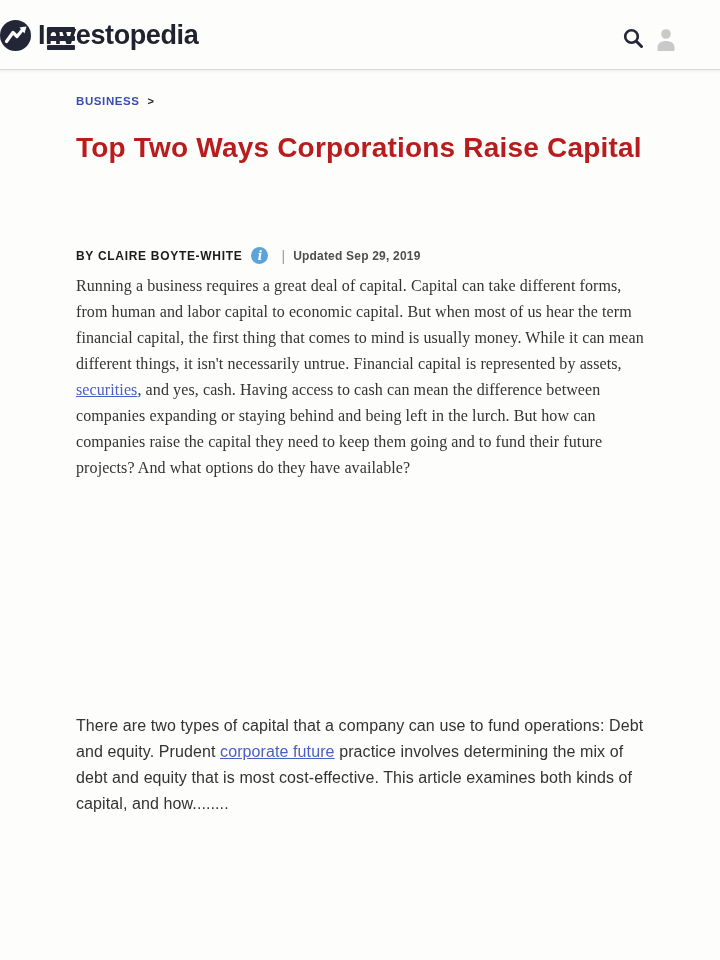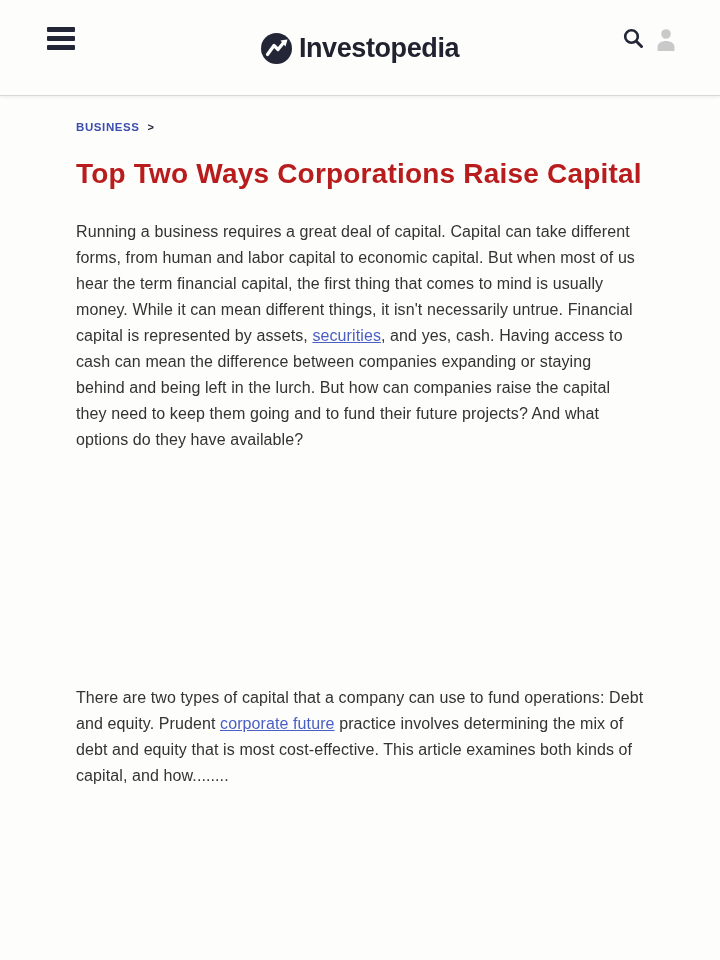--- a/index.html
+++ b/index.html
@@ -5,24 +5,24 @@
   * { margin: 0; padding: 0; box-sizing: border-box; }
   html, body {
     width: 720px; height: 960px;
     background: #fdfdfc;
     font-family: "Liberation Sans", "DejaVu Sans", sans-serif;
     overflow: hidden;
   }
   
   .header {
     position: relative;
-    height: 96px;
+    height: 70px;
     display: flex;
     align-items: center;
-    justify-content: center;
+    justify-content: flex-start;
     border-bottom: 1px solid #d8d8d8;
     box-shadow: 0 1px 3px rgba(0,0,0,0.07);
     background: #fdfdfc;
   }
   .hamburger {
     position: absolute;
     left: 47px; top: 27px;
     width: 28px; height: 23px;
     display: flex; flex-direction: column; justify-content: space-between;
     background: none; border: none; cursor: pointer; padding: 0;
@@ -112,21 +112,21 @@
   .byline-updated {
     color: #4f4f4f;
     letter-spacing: 0.2px;
   }
   .para {
     font-size: 16px;
     line-height: 26px;
     color: #333333;
     letter-spacing: 0.1px;
   }
-  .para-1 { margin-top: 26px; }
+  .para-1 { margin-top: 9px; font-family: Liberation Serif, serif; }
   .para-2 { margin-top: 232px; }
   .para a {
     color: #4a5ec4;
     text-decoration: underline;
   }
 </style>
 </head>
 <body>
 
 <header class="header">
@@ -169,18 +169,24 @@
 
 <main class="content">
 
   <nav class="breadcrumb">
     <a href="#">BUSINESS</a>
     <span class="crumb-sep">&gt;</span>
   </nav>
 
   <h1 class="article-title">Top Two Ways Corporations Raise Capital</h1>
 
+  <div class="byline">
+    <span class="byline-author">BY CLAIRE BOYTE-WHITE</span>
+    <button class="info-icon">i</button>
+    <span class="byline-sep">|</span>
+    <span class="byline-updated">Updated Sep 29, 2019</span>
+  </div>
 
   <p class="para para-1"><span>Running a business requires a great deal of capital. Capital can take different forms, from human and labor capital to economic capital. But when most of us hear the term financial capital, the first thing that comes to mind is usually money. While it can mean different things, it isn't necessarily untrue. Financial capital is represented by assets, </span><a href="#">securities</a><span>, and yes, cash. Having access to cash can mean the difference between companies expanding or staying behind and being left in the lurch. But how can companies raise the capital they need to keep them going and to fund their future projects? And what options do they have available?</span></p>
 
   <p class="para para-2"><span>There are two types of capital that a company can use to fund operations: Debt and equity. Prudent </span><a href="#">corporate future</a><span> practice involves determining the mix of debt and equity that is most cost-effective. This article examines both kinds of capital, and how........</span></p>
 
 </main>
 
 </body></html>

